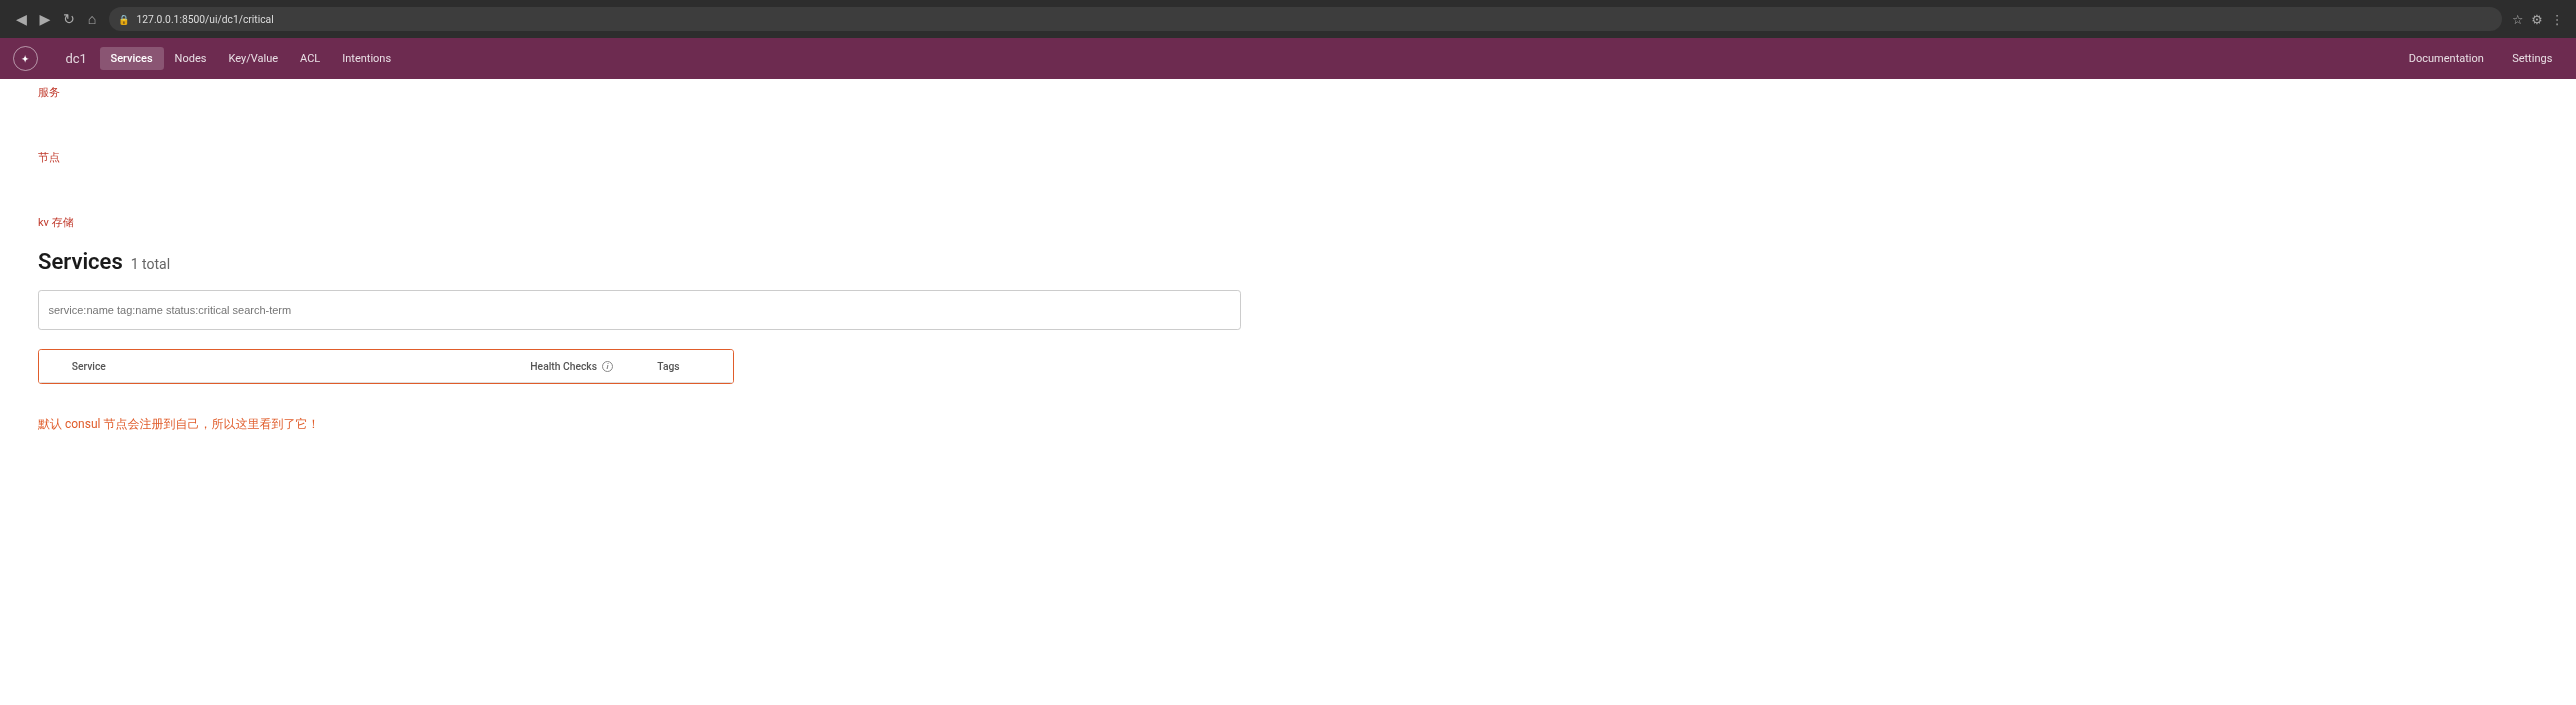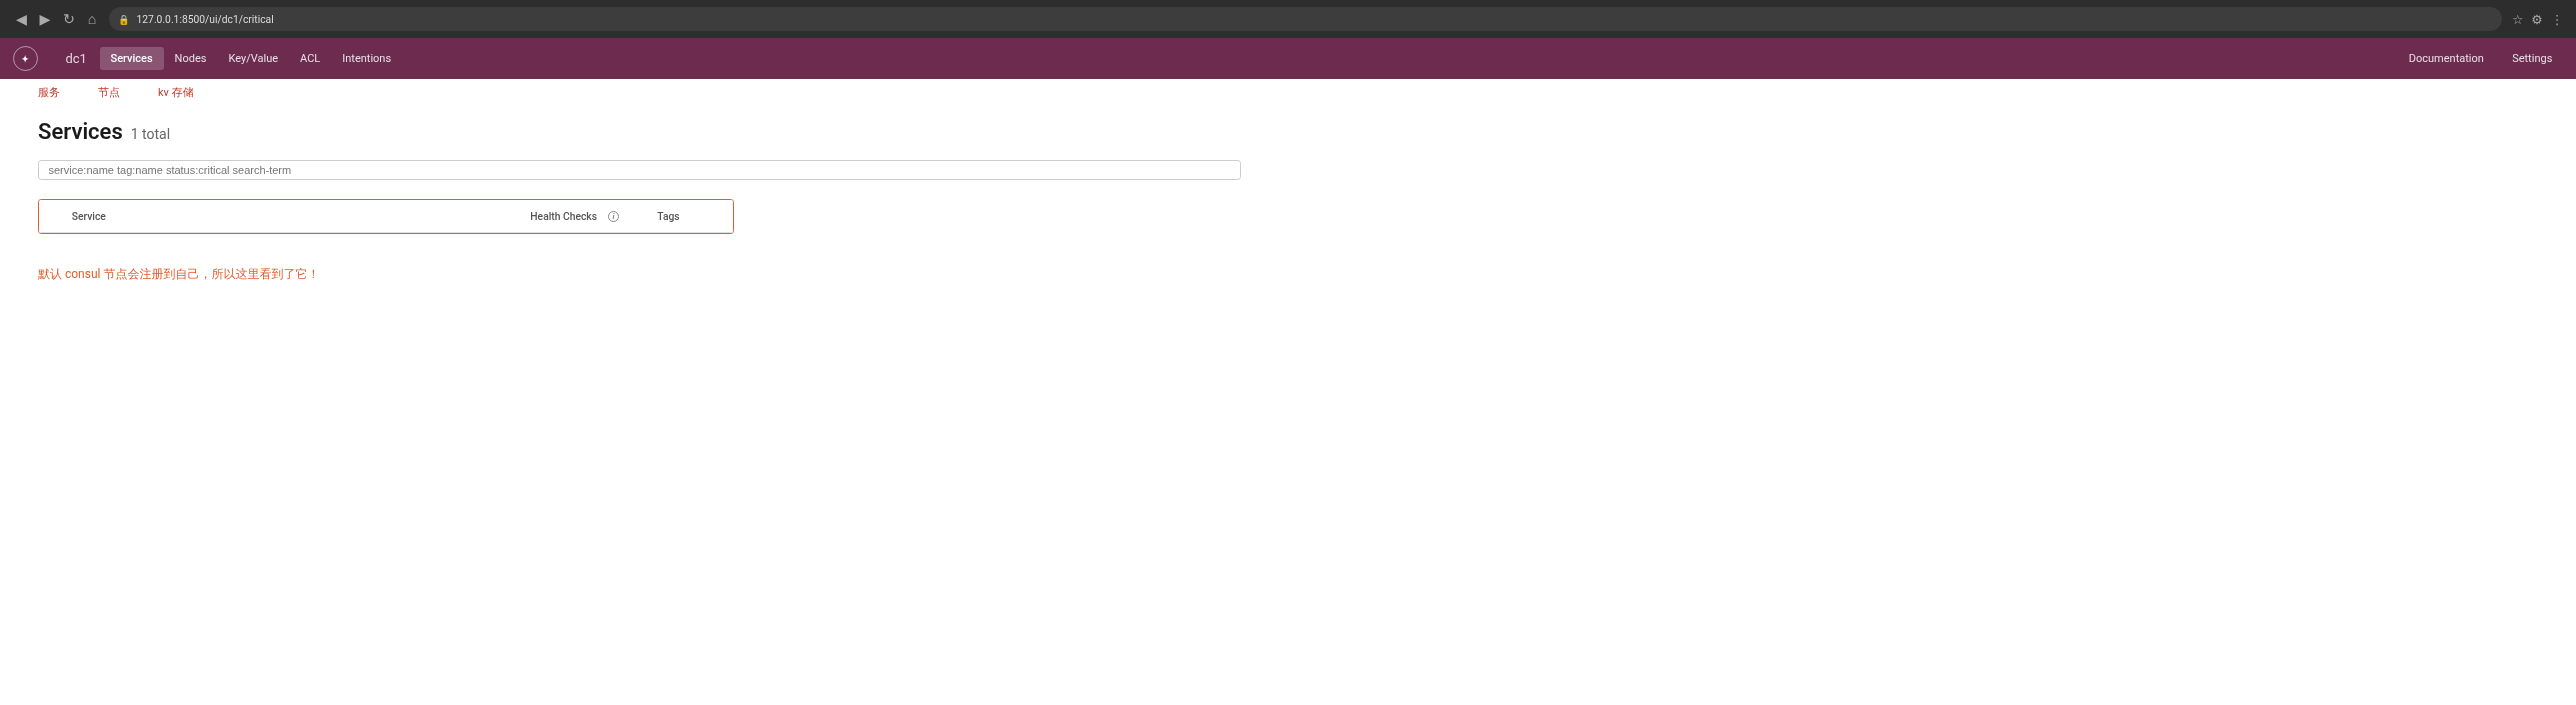--- a/index.html
+++ b/index.html
@@ -97,21 +97,22 @@
       margin-left: auto;
       display: flex;
       gap: 6.3px;
     }
     .navbar-right .nav-item { color: rgba(255,255,255,0.85); text-align: center; }
 
     
     .subtitle-bar {
       padding: 6.3px 38px 0;
       display: flex;
-      gap: 38px;
+      gap: 50px;
+      flex-direction: column;
     }
     .subtitle-item {
       color: #c0392b;
       font-size: 11px;
     }
 
     
     .main-content {
       padding: 19px 38px;
     }
@@ -131,21 +132,21 @@
       color: #666;
     }
 
     
     .search-container {
       margin-bottom: 19px;
     }
     .search-input {
       width: 100%;
       max-width: 1203px;
-      height: 20px;
+      height: 40px;
       border: 0.8px solid #ccc;
       border-radius: 3.2px;
       padding: 0 9.5px;
       font-size: 11px;
       color: #999;
       outline: none;
     }
 
     
     .services-table {
@@ -167,21 +168,21 @@
       font-weight: 500;
       margin-left: 20px;
     }
     .col-health {
       width: 127px;
       font-size: 10.3px;
       color: #555;
       font-weight: 500;
       display: flex;
       align-items: center;
-      gap: 11px;
+      gap: 5px;
     }
     .col-tags {
       width: 63px;
       font-size: 10.3px;
       color: #555;
       font-weight: 500;
     }
     .info-icon {
       width: 11px;
       height: 11px;

